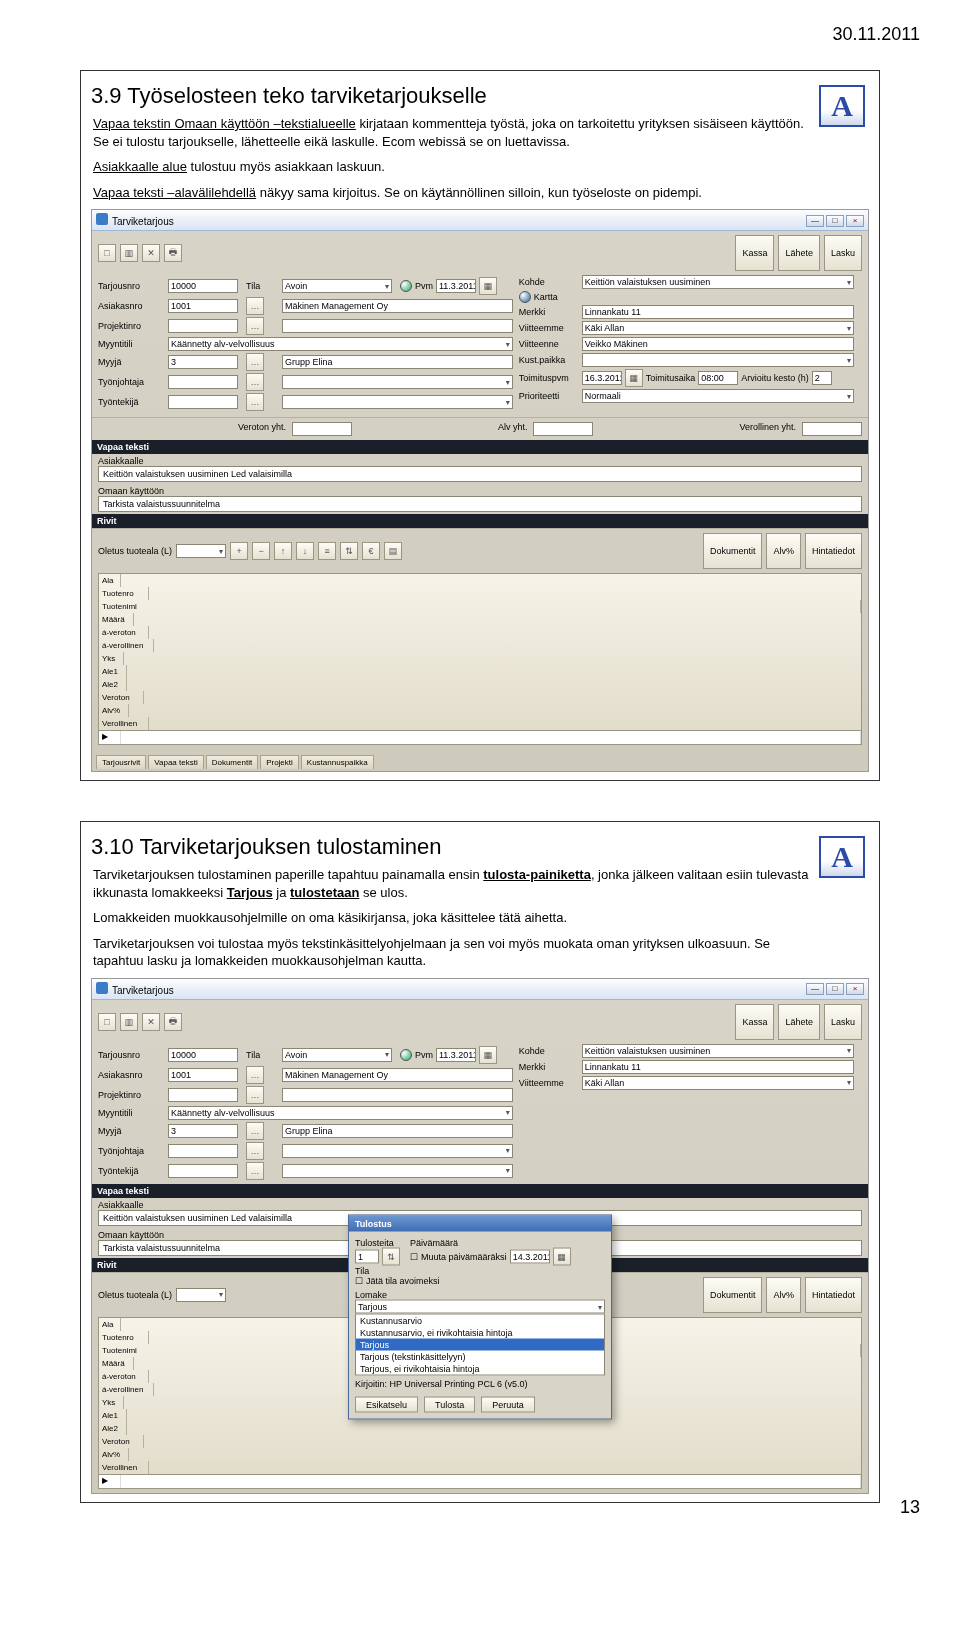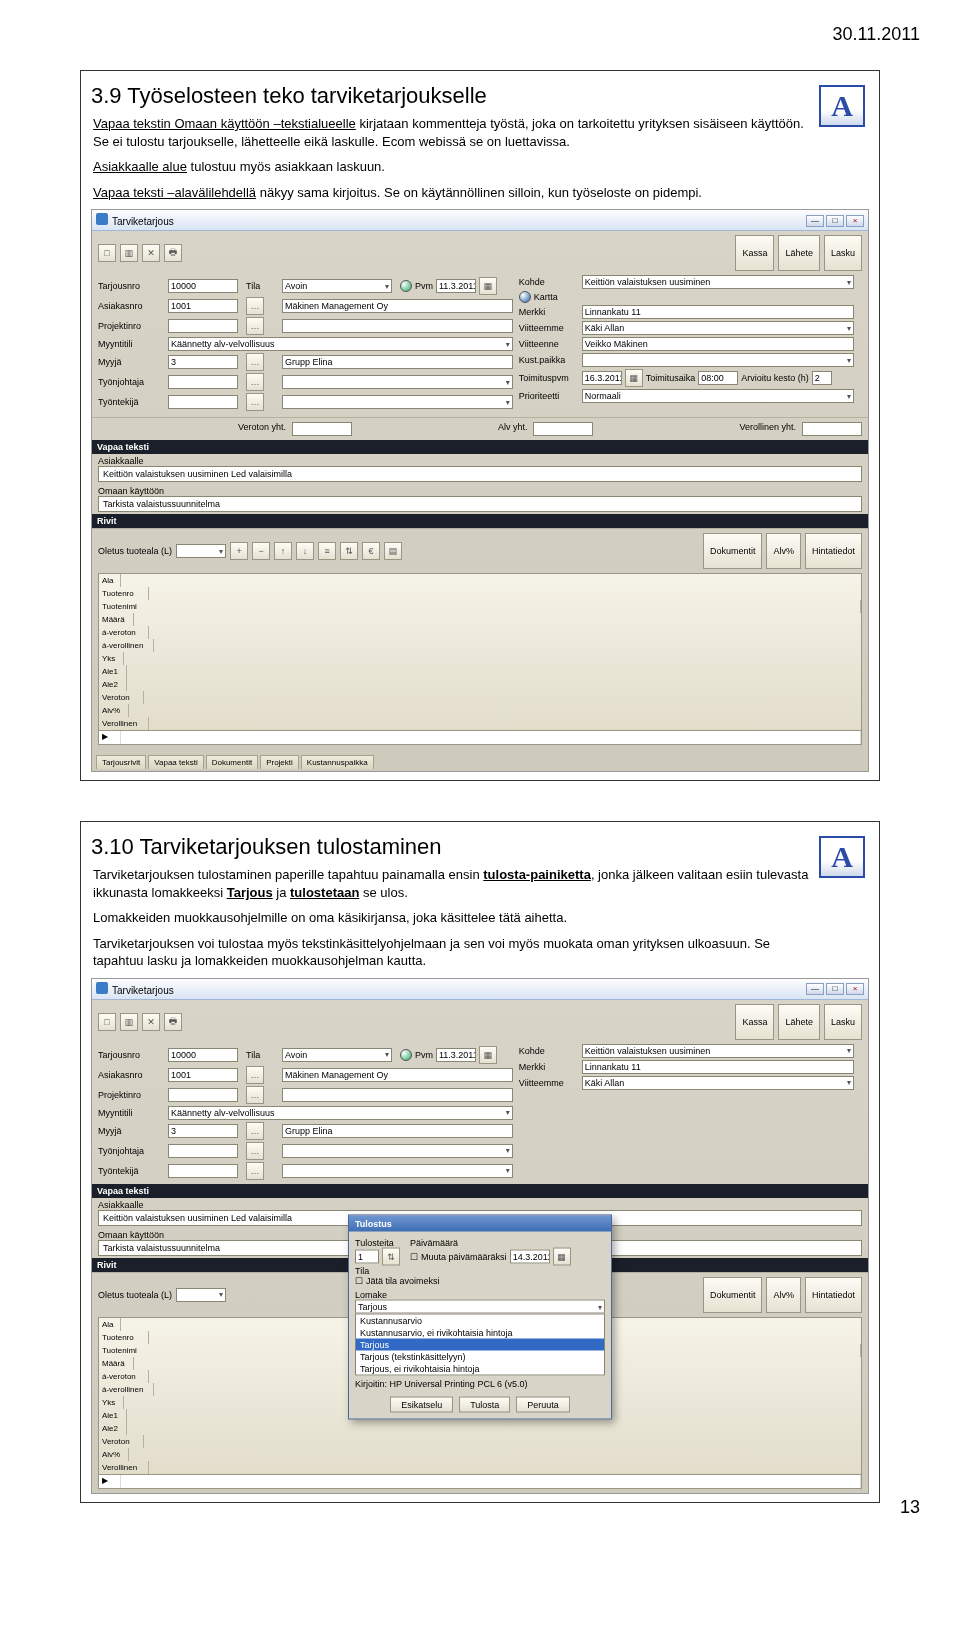--- a/index.html
+++ b/index.html
@@ -158,21 +158,21 @@
     background:linear-gradient(#6f97d1,#3d6db3);
     color:#fff; padding:3px 6px; font-weight:bold;
   }
   .dialog .dlg-body { padding:6px; }
   .dlg-listbox {
     background:#fff; border:1px solid #8a8674;
     height:62px; overflow:hidden;
   }
   .dlg-listbox div { padding:1px 4px; }
   .dlg-listbox .sel { background:#316ac5; color:#fff; }
-  .dlg-btns { display:flex; gap:6px; justify-content:center; margin-top:8px; }
+  .dlg-btns { display:flex; gap:6px; margin-top:8px; }
   .dlg-btn {
     border:1px solid #9b9684; background:linear-gradient(#fdfcf5,#e6e2d2);
     padding:2px 10px;
   }
   .cup {
     position:absolute; right:14px; bottom:150px;
     font-size:38px;
   }
   .form-top-wrap { display:flex; }
   .form-top-wrap > .leftcol { flex:0 0 55%; }

